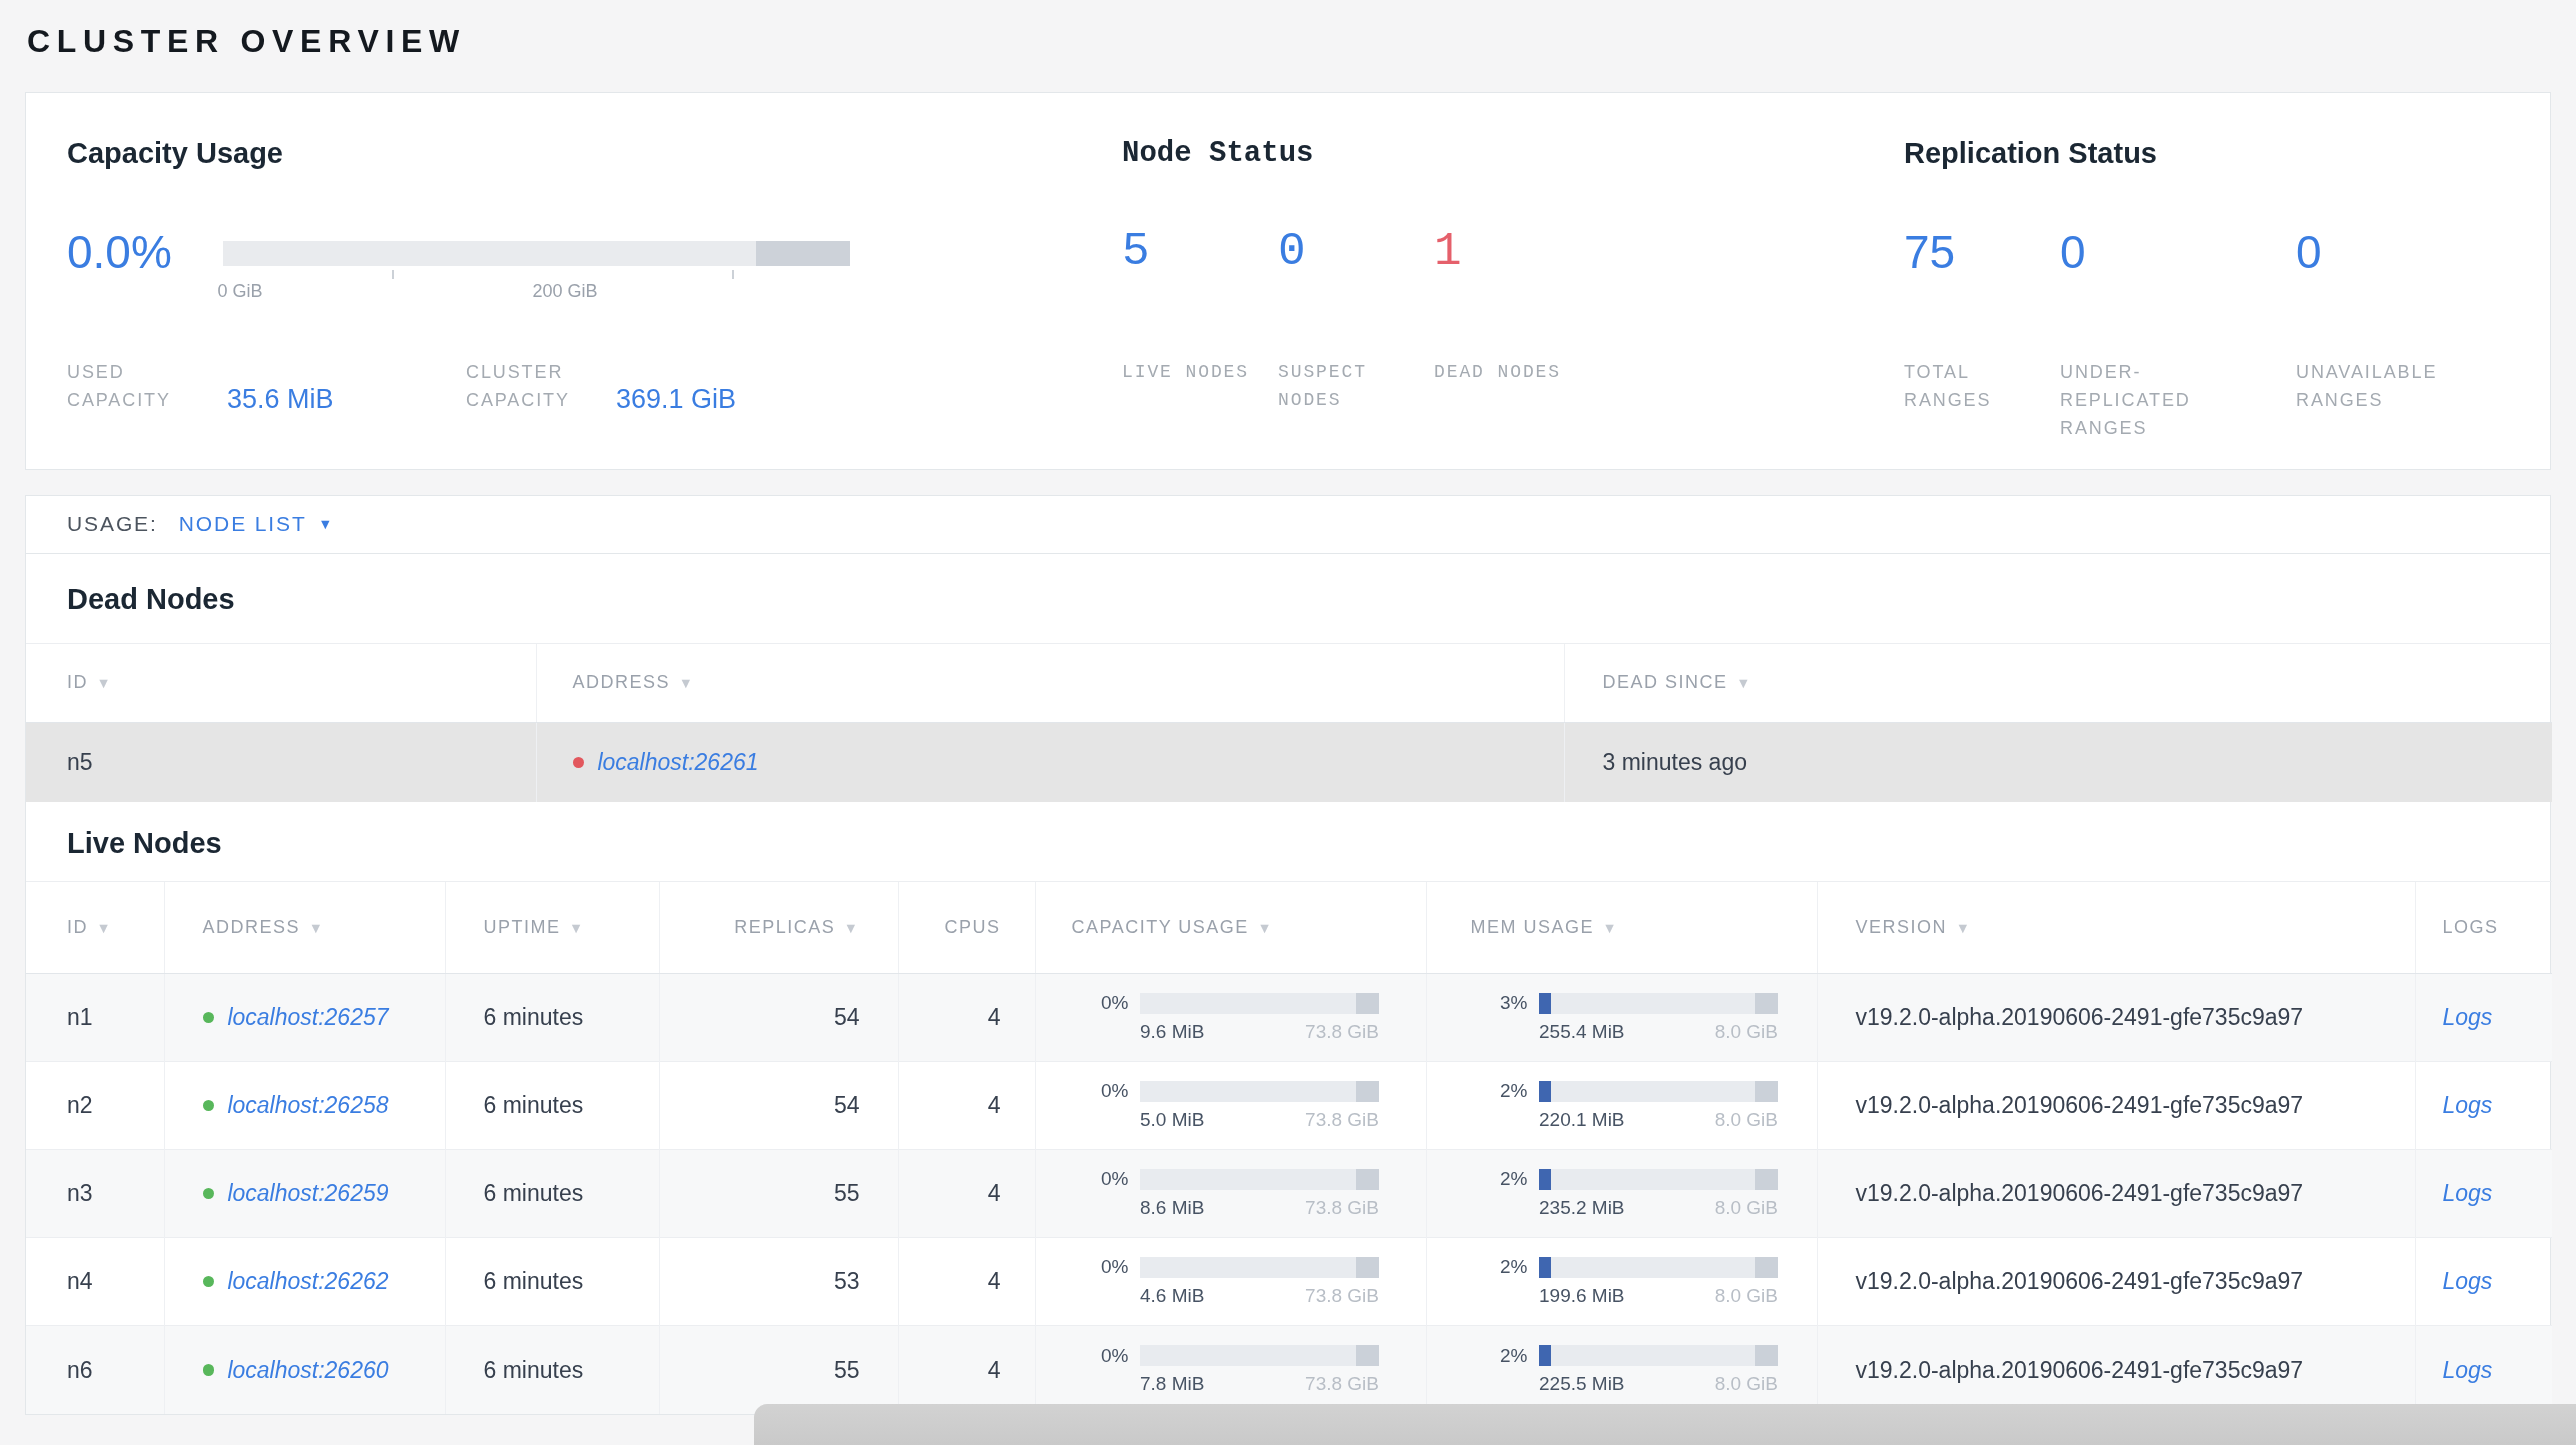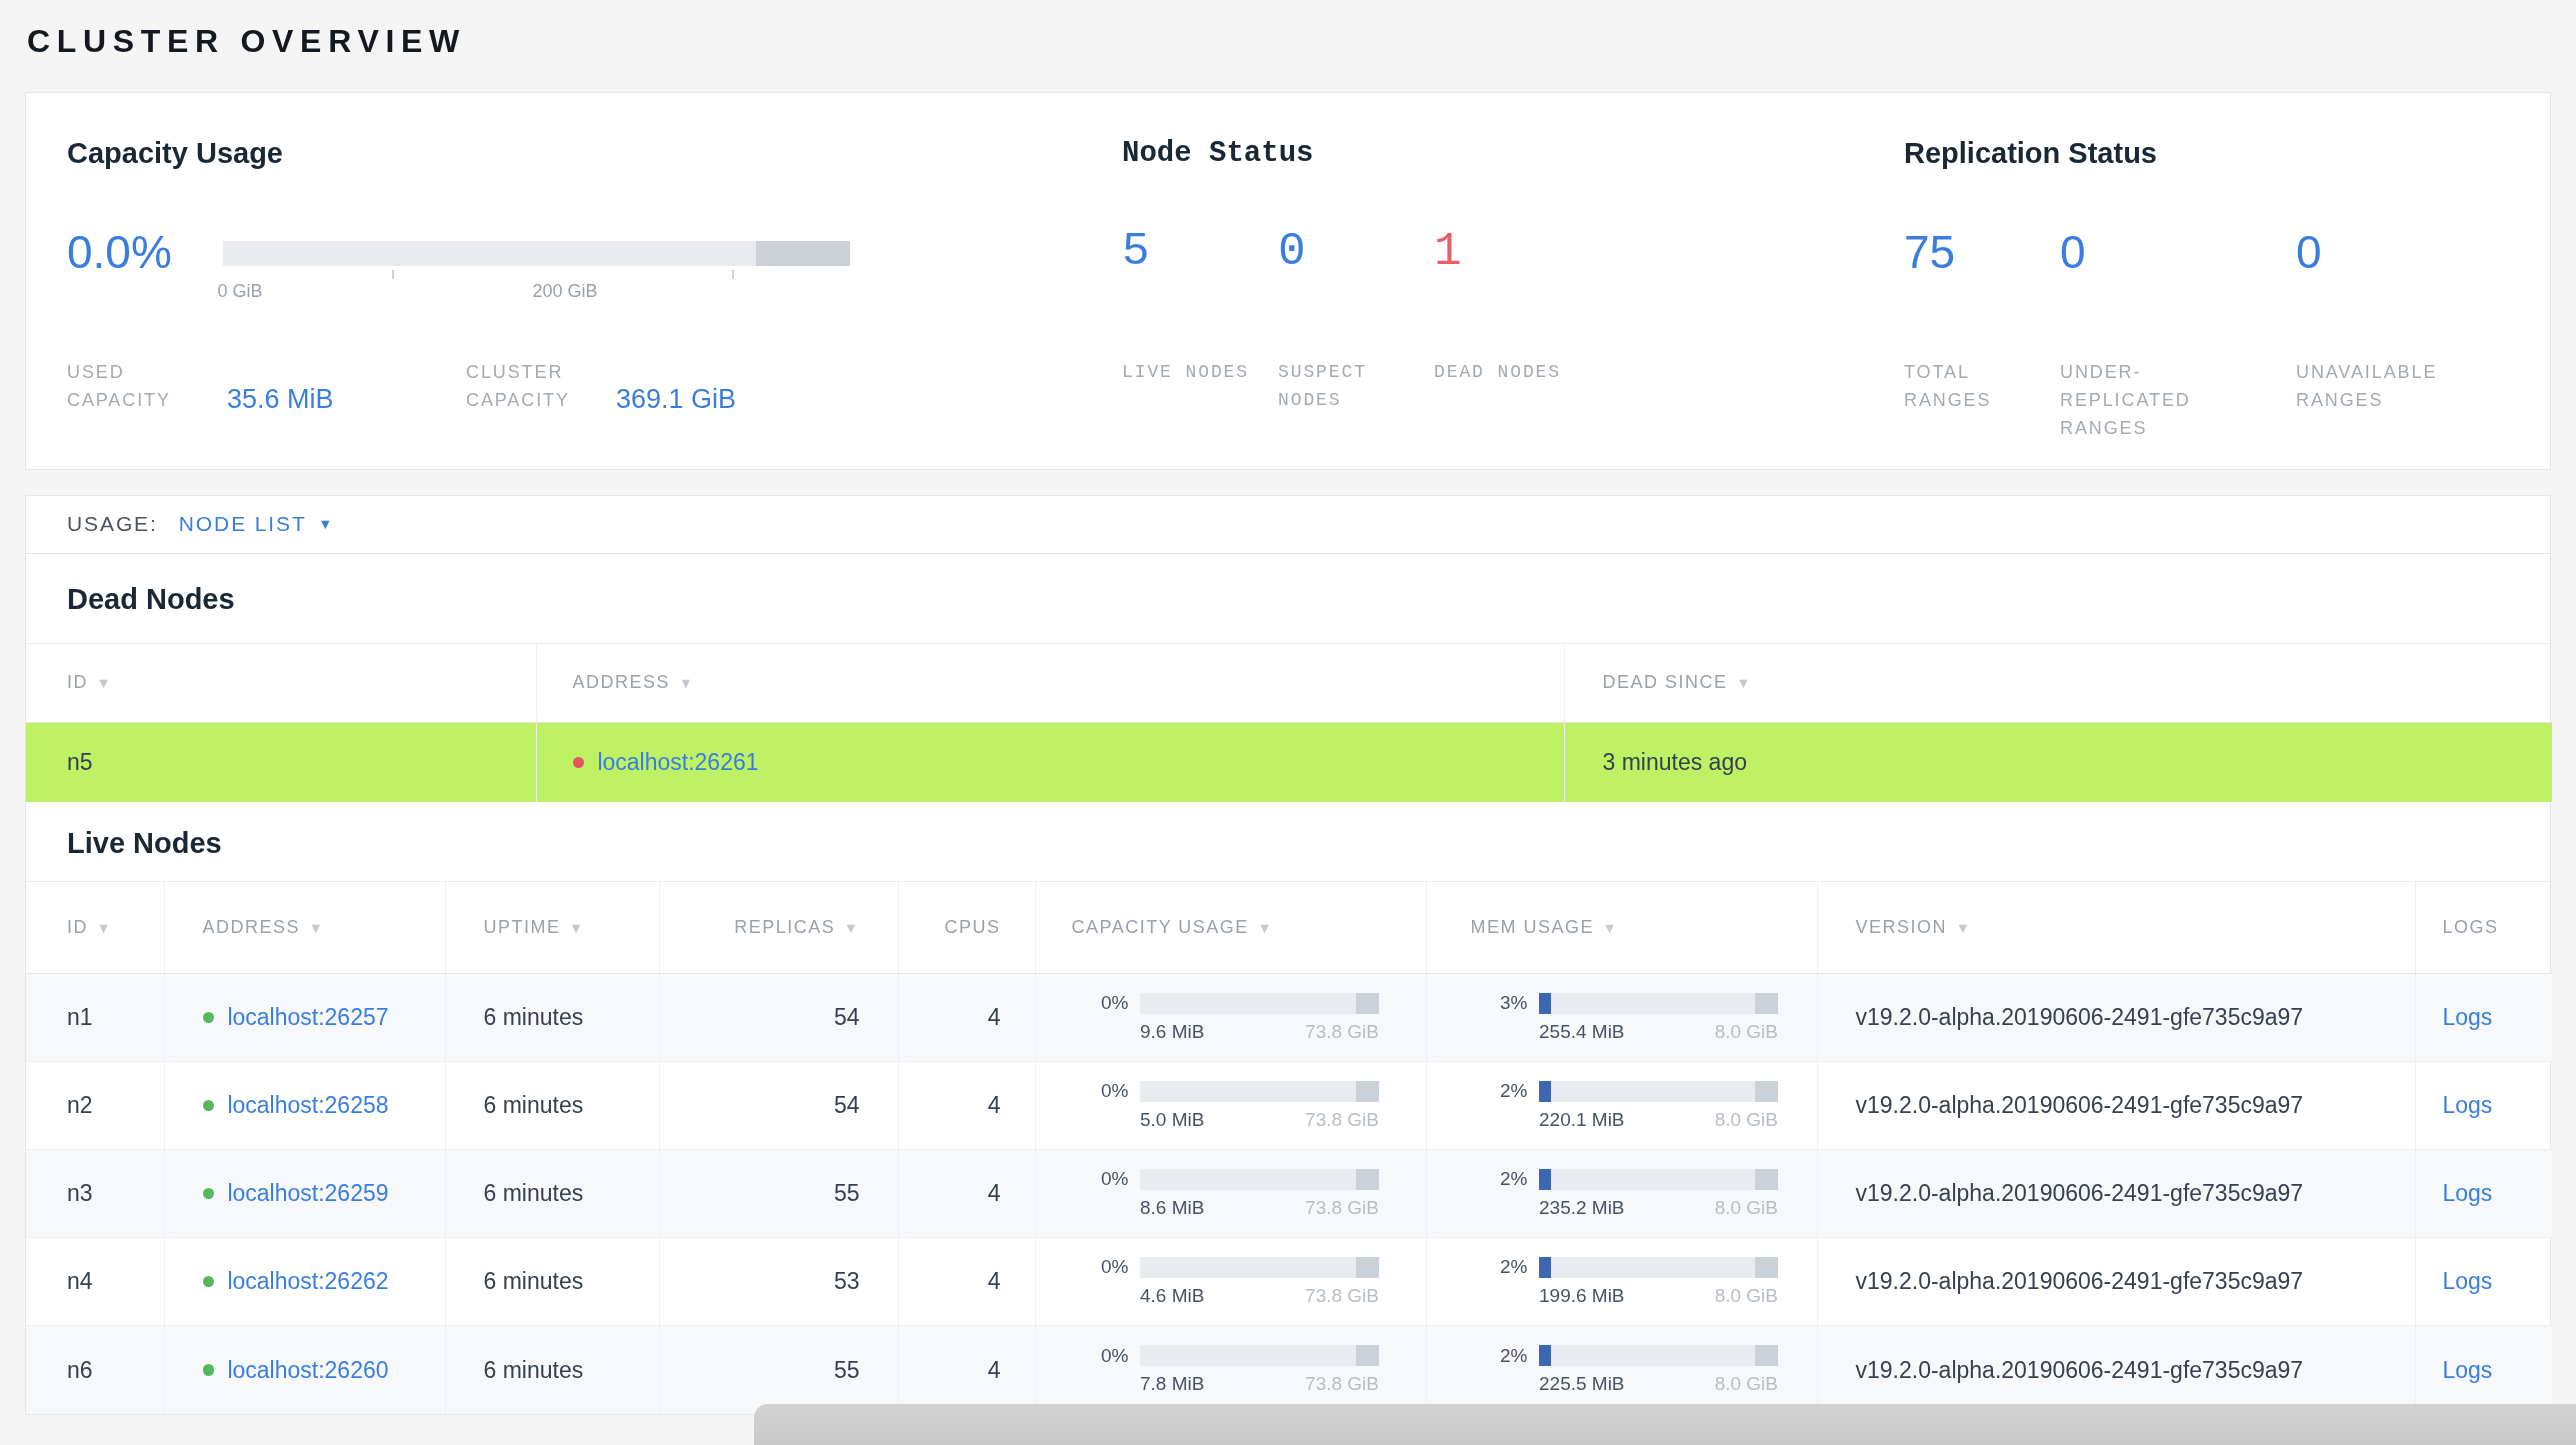--- a/index.html
+++ b/index.html
@@ -80,39 +80,39 @@
     font-size: 18px; font-weight: 400; letter-spacing: 1.5px; color: #9aa1ab;
     text-align: left; border-bottom: 1px solid #e2e6ea; border-top: 1px solid #eceef1;
   }
   th, td { vertical-align: middle; }
   th + th, td + td { border-left: 1px solid #eef0f3; }
   td { font-size: 23px; color: #37404e; border-top: 1px solid #eceef1; }
   .sort { font-size: 14.3px; color: #c5cad1; margin-left: 8.6px; }
 
   
   .dead-table th { height: 79px; }
-  .dead-table td { height: 80px; background: #bef264; }
+  .dead-table td { height: 80px; background: #e5e5e5; }
   .dead-table .p-id { padding-left: 41px; }
   .dead-table .p-addr { padding-left: 36px; }
   .dead-table .p-since { padding-left: 38px; }
 
   
   .live-table th { height: 92px; }
   .live-table td { height: 88px; }
   .live-table tbody tr:nth-child(odd) td { background: #f7f8f9; }
   .num { text-align: right; }
   .p-l43 { padding-left: 41px; }
   .p-l40 { padding-left: 38px; }
   .p-l38 { padding-left: 36px; }
   .p-l34 { padding-left: 44px; }
   .p-l28 { padding-left: 27px; }
   .p-r40 { padding-right: 38px; }
   .p-r36 { padding-right: 34px; }
 
-  .link { color: #3a7de1; text-decoration: none; cursor: pointer; }
+  .link { color: #3a7de1; text-decoration: none; cursor: pointer; font-style: italic; }
   .dot {
     display: inline-block; width: 11.5px; height: 11.5px; border-radius: 50%;
     margin-right: 13.4px; vertical-align: 1.9px;
   }
   .dot.green { background: #58b75b; }
   .dot.red { background: #e2575d; }
 
   
   .usage { display: grid; grid-template-columns: 57px 239px; column-gap: 11.5px; row-gap: 6.7px; align-items: center; }
   .u-pct { font-size: 19px; color: #475364; text-align: right; }

